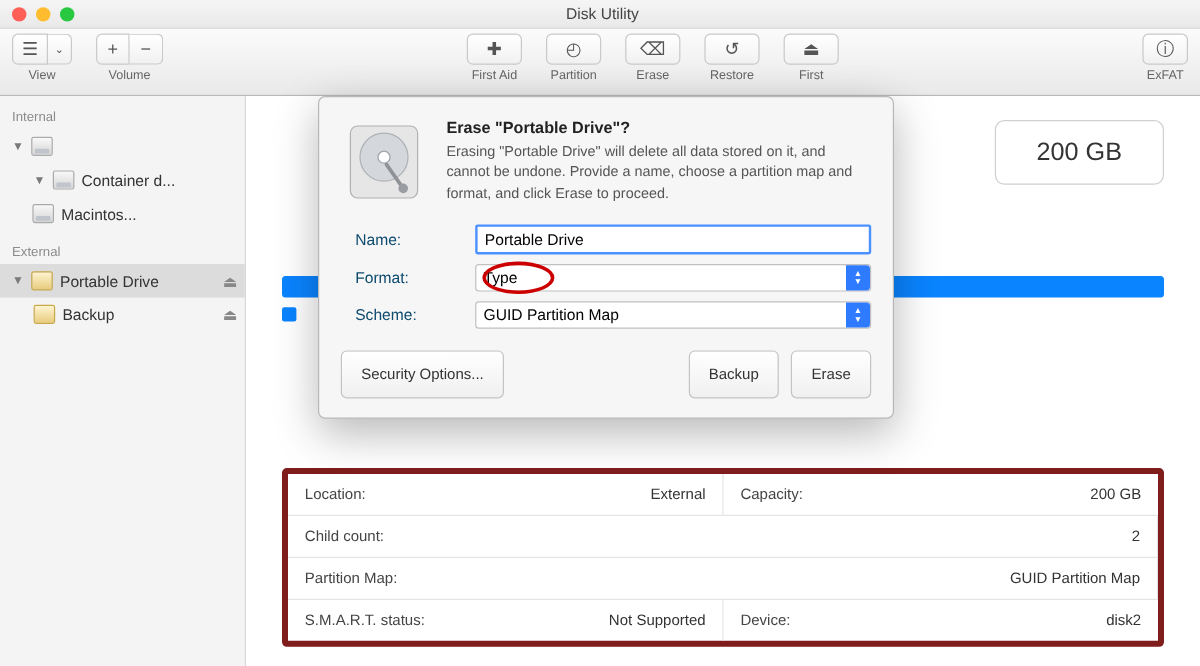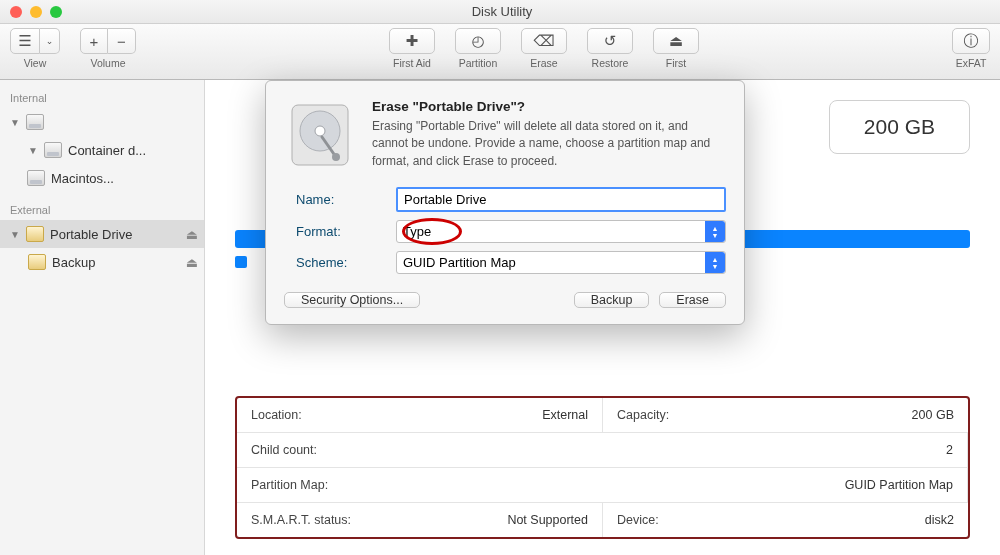--- a/index.html
+++ b/index.html
@@ -37,41 +37,41 @@
 .eject{ color:#888; font-size:13px;}
 
 
 .content{ flex:1; background:#ffffff; position:relative; padding:16px;}
 .capacity-box{ position:absolute; right:30px; top:20px; border:1px solid #d0d0d0; border-radius:8px; padding:14px 34px; font-size:21px; color:#333; background:#fff;}
 .bar-area{ position:absolute; left:30px; right:30px; top:150px;}
 .cap-bar{ height:18px; background:#0a84ff; border-radius:3px;}
 .cap-seg{ width:12px; height:12px; background:#0a84ff; border-radius:2px; margin-top:8px;}
 
 
-.info-panel{ position:absolute; left:30px; right:30px; bottom:16px; border:2px solid #7f1d1d; border-radius:4px; background:#fff; font-size:12.5px; color:#444;}
+.info-panel{ position:absolute; left:30px; right:30px; bottom:16px; border:5px solid #7f1d1d; border-radius:4px; background:#fff; font-size:12.5px; color:#444;}
 .info-row{ display:flex; border-bottom:1px solid #e4e4e4;}
 .info-row:last-child{border-bottom:none;}
 .info-cell{ flex:1; display:flex; justify-content:space-between; padding:10px 14px;}
 .info-cell:first-child{ border-right:1px solid #e4e4e4;}
 .info-cell .val{ color:#333;}
 
 
 .dialog{ position:absolute; left:265px; top:80px; width:480px; background:#f6f6f6; border:1px solid #b8b8b8; border-radius:6px; box-shadow:0 12px 36px rgba(0,0,0,.28); padding:18px 18px 16px 18px; z-index:10;}
 .dlg-top{ display:flex; gap:16px; margin-bottom:16px;}
 .dlg-icon{ width:72px; height:72px; flex-shrink:0; display:flex; align-items:center; justify-content:center;}
 .dlg-title{ font-weight:600; font-size:13.5px; color:#222; margin-bottom:4px;}
 .dlg-desc{ font-size:12px; color:#555; line-height:1.45;}
 .dlg-form{ margin-left:12px;}
 .dlg-field{ display:flex; align-items:center; margin-bottom:8px;}
 .dlg-flabel{ width:100px; text-align:left; font-size:13px; color:#0c4a6e; padding-right:8px;}
 .dlg-input{ flex:1; height:25px; border:2.5px solid #4a90ff; border-radius:2px; padding:0 6px; font-size:13px; outline:none; background:#fff;}
 .dlg-select{ flex:1; height:23px; background:#fff; border:1px solid #c0c0c0; border-radius:3px; display:flex; align-items:center; padding:0 6px; font-size:13px; position:relative;}
 .dlg-select .chev{ position:absolute; right:0; top:0; bottom:0; width:20px; background:#2f7bff; border-radius:0 3px 3px 0; display:flex; flex-direction:column; align-items:center; justify-content:center; color:#fff; font-size:7px; line-height:7px;}
 .dlg-buttons{ display:flex; margin-top:18px; gap:10px;}
-.dlg-btn{ height:16px; padding:0 16px; background:linear-gradient(#ffffff,#f0f0f0); border:1px solid #c4c4c4; border-radius:5px; font-size:12.5px; color:#333; display:flex; align-items:center;}
+.dlg-btn{ height:40px; padding:0 16px; background:linear-gradient(#ffffff,#f0f0f0); border:1px solid #c4c4c4; border-radius:5px; font-size:12.5px; color:#333; display:flex; align-items:center;}
 .dlg-buttons .spacer{ flex:1;}
 
 
 .anno-circle{ position:absolute; border:3px solid #cc0000; border-radius:50%; width:60px; height:27px; pointer-events:none;}
 
 
 .hdd-svg{width:72px;height:72px;}
 </style>
 </head>
 <body>

